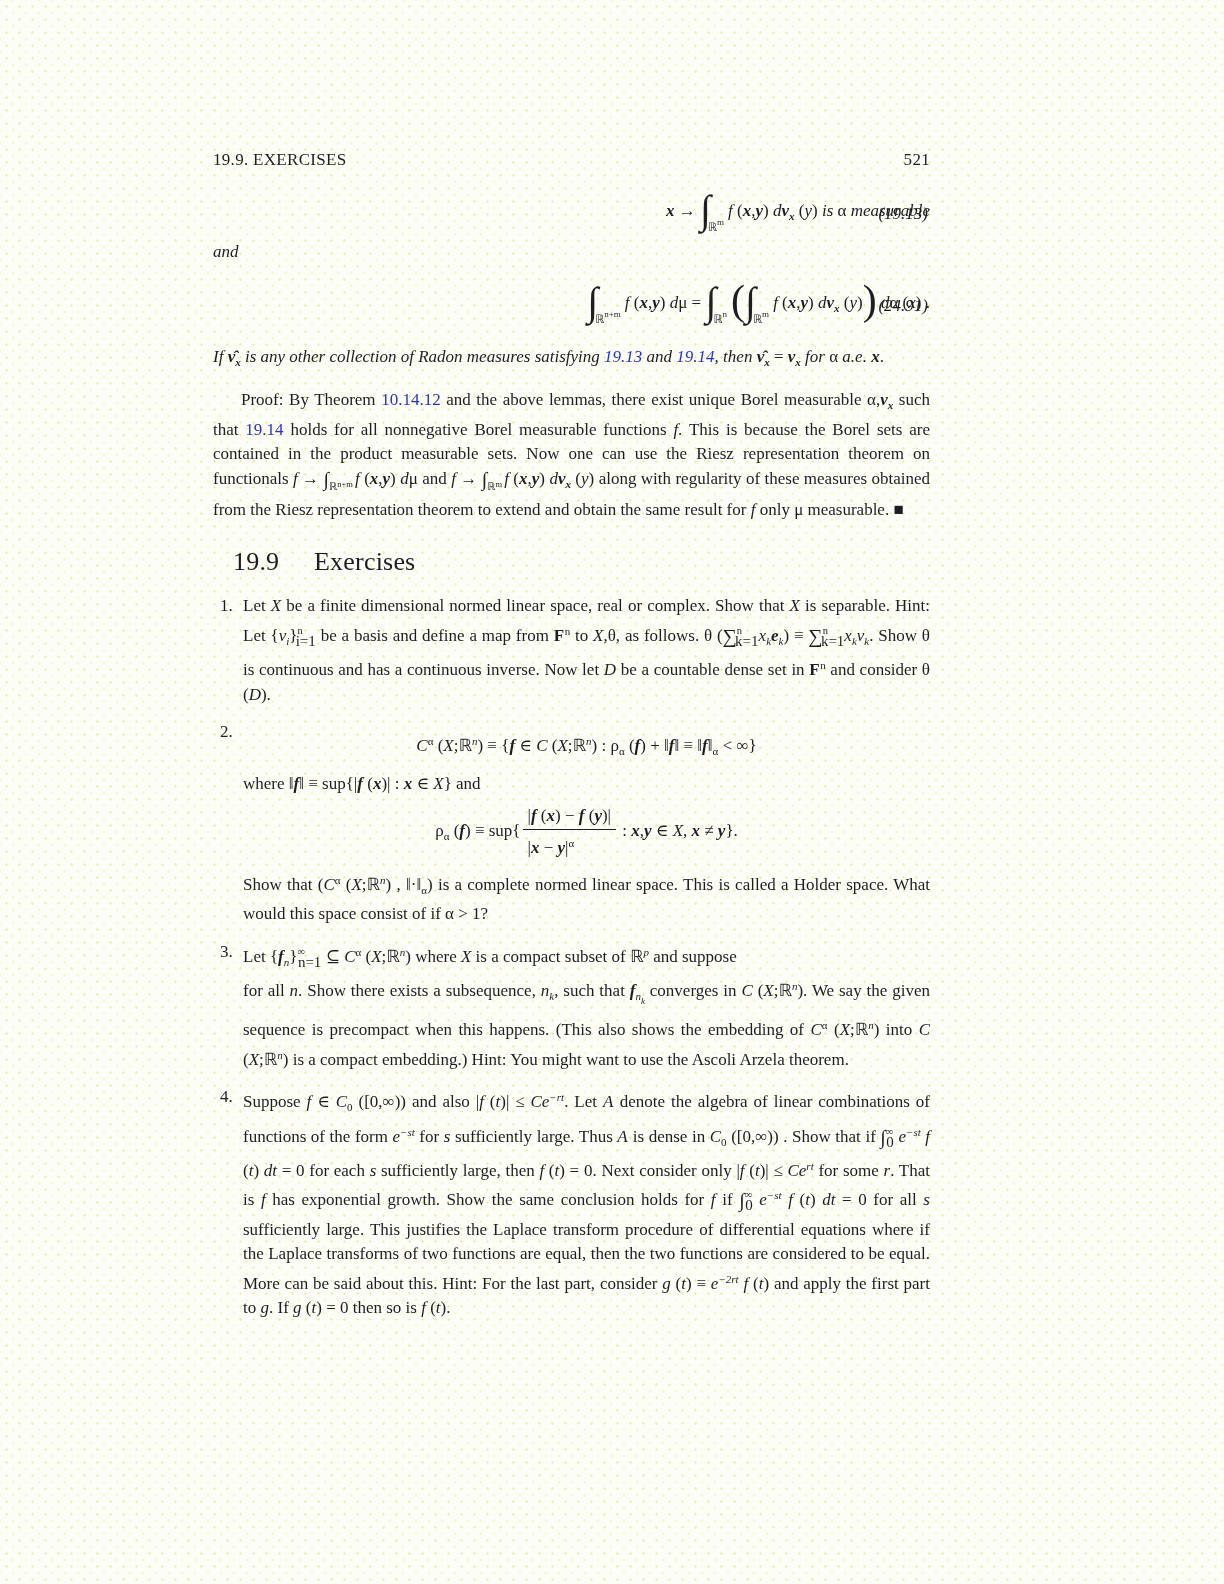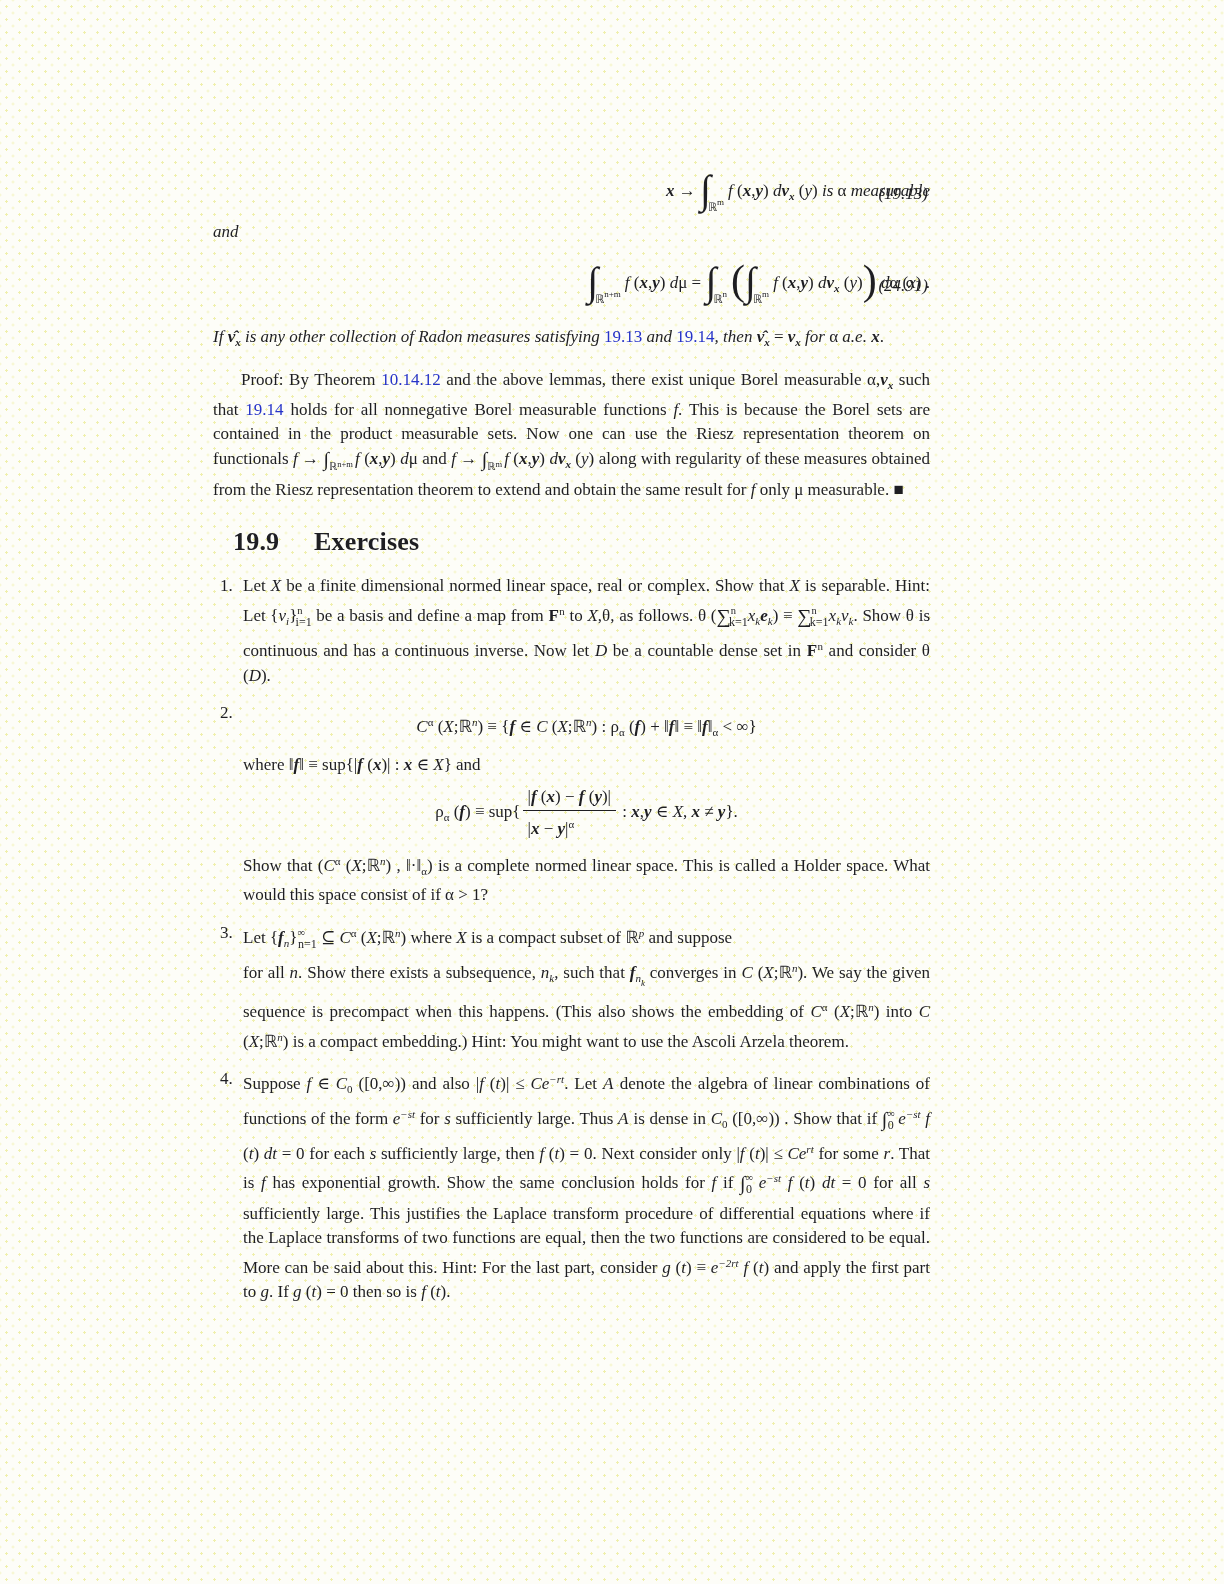--- a/index.html
+++ b/index.html
@@ -23,46 +23,46 @@
 
   
   .eqrow{position:relative;display:flex;align-items:center;justify-content:flex-end;}
   .eq1{margin-top:18px;height:52px;}
   .eq2{margin-top:11px;height:62px;}
   .eqtag{position:absolute;right:2px;top:50%;transform:translateY(-50%);font-style:italic;}
   .andline{margin:0;height:24px;}
 
   .lemma{margin:8px 0 0 0;text-align:justify;}
   .proof{margin:14px 0 0 0;text-align:justify;text-indent:28px;}
-  .sechead{margin:24px 0 0 20px;font-size:26px;font-weight:700;line-height:32px;letter-spacing:0.2px;}
+  .sechead{margin:24px 0 0 20px;font-size:26px;font-weight:400;line-height:32px;letter-spacing:0.2px;}
   .sechead .sectitle{margin-left:28px;}
 
   .exlist{margin-top:16px;}
   .ex{display:flex;margin-bottom:13px;}
   .enum{width:23px;padding-left:7px;flex:none;}
   .exbody{flex:1;min-width:0;}
   .exbody p{margin:0;text-align:justify;}
   .exeq{text-align:center;margin:9px 0;}
   .exeq.tall{margin:7px 0;}
 
   
   .rm{}
   .it{font-style:italic}
   .b{font-weight:400}
   .bi{font-weight:700;font-style:italic}
   .lnk{color:var(--link,#2633c8)}
-  .lnki{color:var(--link,#2633c8);}
+  .lnki{color:var(--link,#2633c8);font-style:italic}
   .sub{font-size:11px;vertical-align:-4px}
   .sup{font-size:11px;vertical-align:6px}
   .isub{font-size:11px;vertical-align:-4px;font-style:italic}
   .isup{font-size:11px;vertical-align:6px;font-style:italic}
   .bisub{font-size:11px;vertical-align:-4px;font-weight:700;font-style:italic}
   .isubsub{font-size:9px;vertical-align:-8px;font-style:italic}
   .ssup{font-size:10.5px;vertical-align:7px}
-  .ssub{font-size:12px;vertical-align:-5px;margin-left:-7px}
+  .ssub{font-size:15px;vertical-align:-5px;margin-left:-7px}
   .bigint{font-size:40px;line-height:0;position:relative;top:7px;margin-right:1px;font-style:normal}
   .ilim{font-size:11.5px;position:relative;top:15px;margin-left:-4px}
   .ilimsup{font-size:9px;position:relative;top:9px;margin-right:4px}
   .bigp{font-size:42px;line-height:0;position:relative;top:6px;font-weight:400}
   .iint{font-size:20px;vertical-align:-2px}
   .intsub{font-size:10.5px;vertical-align:-6px}
   .intsubsup{font-size:8.5px;vertical-align:-3px;margin-right:2px}
   .sum{font-size:20px;vertical-align:-2px}
   .bb{font-family:"DejaVu Sans","DejaVu Serif",sans-serif;}
   .bbF{font-weight:700;letter-spacing:0.5px}
@@ -71,20 +71,24 @@
   .frac{display:inline-block;vertical-align:middle;text-align:left;margin:0 2px;}
   .frac .num{display:block;padding:0 5px 1px 5px;border-bottom:1.4px solid currentColor;}
   .frac .den{display:block;padding:1px 5px 0 5px;}
 </style>
 </head>
 <body style="color: rgb(30, 30, 34); background-color: rgb(253, 253, 248);">
 
 <div class="page">
   <div class="content">
 
+    <div class="pagehead">
+      <span>19.9.  EXERCISES</span>
+      <span>521</span>
+    </div>
 
     <div class="eqrow eq1">
       <span><span class="bi">x</span><span class="rm"> → </span><span class="bigint">∫</span><span class="bb ilim">ℝ</span><span class="ilimsup">m</span><span class="it">f </span><span class="rm">(</span><span class="bi">x</span><span class="rm">,</span><span class="bi">y</span><span class="rm">) </span><span class="it">d</span><span class="bi">ν</span><span class="bisub">x</span><span class="rm"> (</span><span class="it">y</span><span class="rm">)</span><span class="it"> is </span><span class="rm">α</span><span class="it"> measurable</span></span>
       <span class="eqtag">(19.13)</span>
     </div>
 
     <p class="andline"><span class="it">and</span></p>
 
     <div class="eqrow eq2">
       <span><span class="bigint">∫</span><span class="bb ilim">ℝ</span><span class="ilimsup">n+m</span><span class="it">f </span><span class="rm">(</span><span class="bi">x</span><span class="rm">,</span><span class="bi">y</span><span class="rm">) </span><span class="it">d</span><span class="rm">μ</span><span class="rm"> = </span><span class="bigint">∫</span><span class="bb ilim">ℝ</span><span class="ilimsup">n</span><span class="bigp">(</span><span class="bigint">∫</span><span class="bb ilim">ℝ</span><span class="ilimsup">m</span><span class="it">f </span><span class="rm">(</span><span class="bi">x</span><span class="rm">,</span><span class="bi">y</span><span class="rm">) </span><span class="it">d</span><span class="bi">ν</span><span class="bisub">x</span><span class="rm"> (</span><span class="it">y</span><span class="rm">)</span><span class="bigp">)</span><span class="it"> d</span><span class="rm">α</span><span class="rm"> (</span><span class="it">x</span><span class="rm">) .</span></span>

